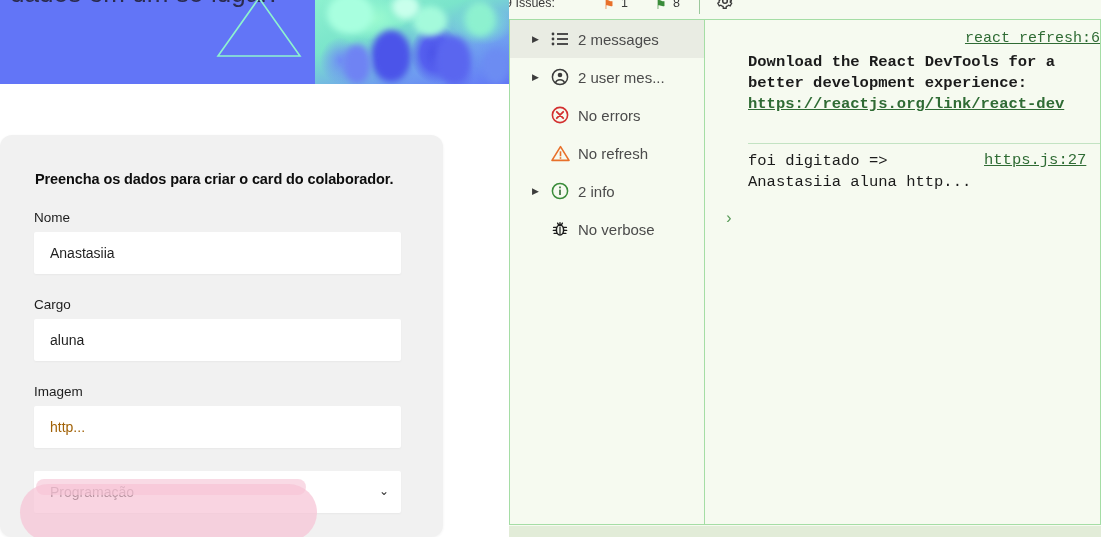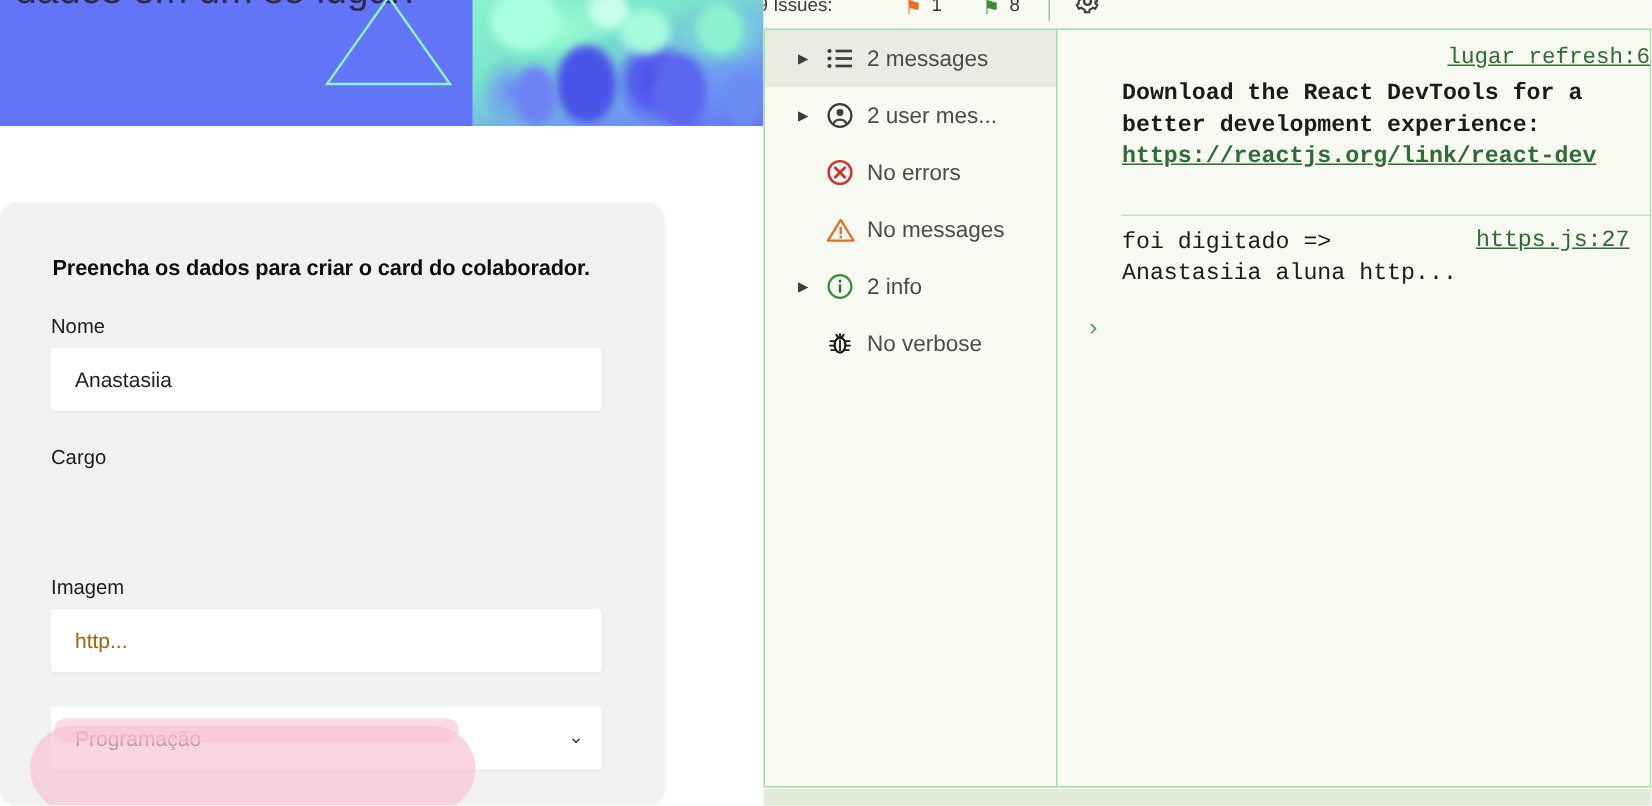--- a/index.html
+++ b/index.html
@@ -224,20 +224,21 @@
   <div id="form-card">
     <div id="form-title">Preencha os dados para criar o card do colaborador.</div>
 
     <div class="field" id="field-nome">
       <span class="field-label">Nome</span>
       <input class="field-input" type="text" value="Anastasiia" style="">
     </div>
 
     <div class="field" id="field-cargo">
       <span class="field-label">Cargo</span>
+      <input class="field-input" type="text" value="aluna" style="">
     </div>
 
     <div class="field" id="field-imagem">
       <span class="field-label">Imagem</span>
       <input class="field-input placeholder-ish" type="text" value="http..." style="">
     </div>
 
     <div class="field" id="field-times">
       <div class="select-wrap">
         <input class="field-input" type="text" readonly="" value="Programação" style="">
@@ -309,21 +310,21 @@
 
       <div class="side-row">
         <span class="side-arrow hidden">▶</span>
         <span class="side-icon">
           <svg width="19" height="17" viewBox="0 0 19 17">
             <polygon points="9.5,1.6 18,15.4 1,15.4" fill="none" stroke="#e8702a" stroke-width="1.6" stroke-linejoin="round"></polygon>
             <rect x="8.7" y="6.3" width="1.6" height="5" fill="#e8702a"></rect>
             <rect x="8.7" y="12.2" width="1.6" height="1.6" fill="#e8702a"></rect>
           </svg>
         </span>
-        <span class="side-label">No messages</span>
+        <span class="side-label">No refresh</span>
       </div>
 
       <div class="side-row">
         <span class="side-arrow">▶</span>
         <span class="side-icon">
           <svg width="18" height="18" viewBox="0 0 18 18">
             <circle cx="9" cy="9" r="7.6" fill="none" stroke="#3a8c3a" stroke-width="1.5"></circle>
             <rect x="8.2" y="7.6" width="1.6" height="5.4" fill="#2f6b34"></rect>
             <rect x="8.2" y="4.5" width="1.6" height="1.8" fill="#2f6b34"></rect>
           </svg>
@@ -339,21 +340,21 @@
             <path d="M9 5.4V2.8M6.6 3.2l1.2 1.9M11.4 3.2l-1.2 1.9" stroke="#1b1b1b" stroke-width="1.4" stroke-linecap="round"></path>
             <path d="M5.4 7.4H2.6M5.4 10.4H2.3M5.6 13.4H3.1M12.6 7.4h2.8M12.6 10.4h3.1M12.4 13.4h2.5" stroke="#1b1b1b" stroke-width="1.3" stroke-linecap="round"></path>
             <path d="M9 6.4v7.6" stroke="#1b1b1b" stroke-width="1.2"></path>
           </svg>
         </span>
         <span class="side-label">No verbose</span>
       </div>
     </div>
 
     <div id="msg-pane">
-      <span id="msg-link-top" class="mono">lugar refresh:6</span>
+      <span id="msg-link-top" class="mono">react refresh:6</span>
 
       <div id="msg-block" class="mono">
         <span>Download the React DevTools for a</span><br>
         <span>better development experience:</span><br>
         <span id="msg-url">https://reactjs.org/link/react-dev</span>
       </div>
 
       <div id="msg-sep"></div>
 
       <div id="msg2-block" class="mono">

